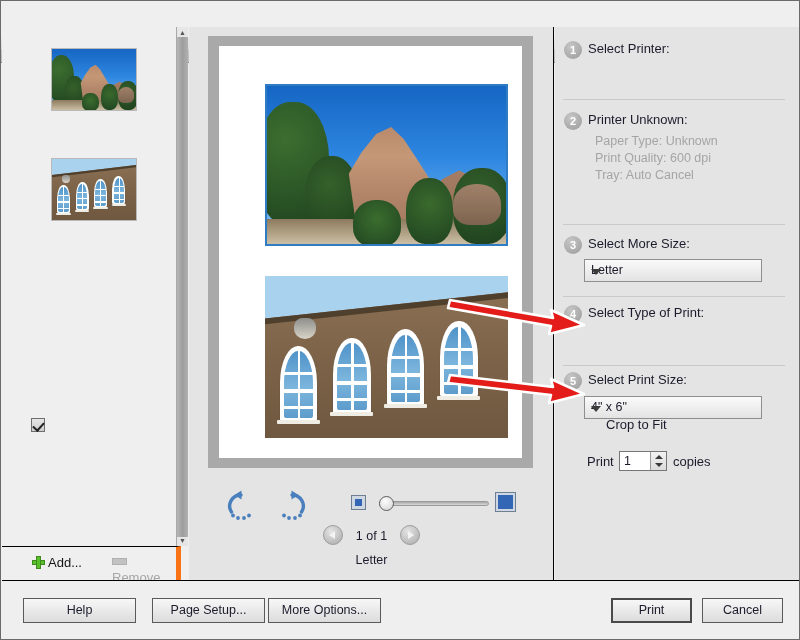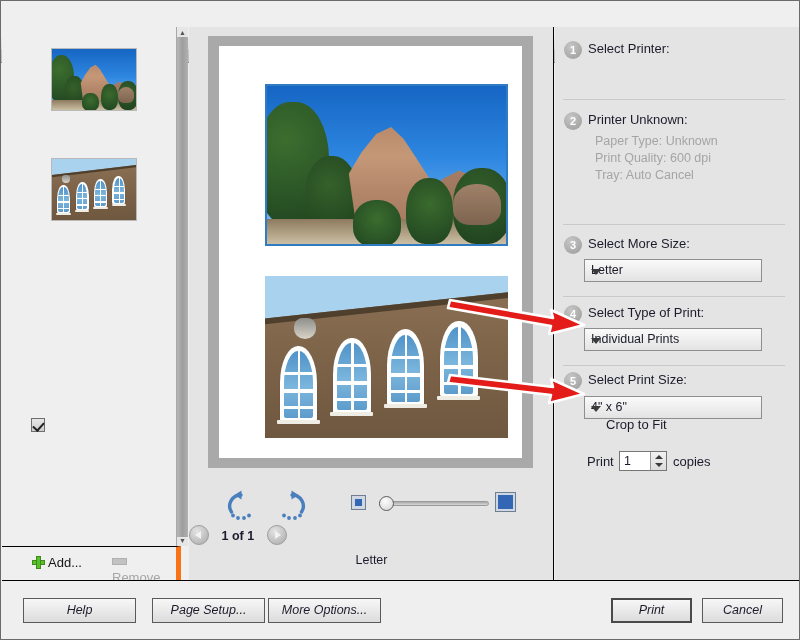--- a/index.html
+++ b/index.html
@@ -111,21 +111,21 @@
   .sliderwrap{position:absolute;left:378px;top:494px;width:110px;height:16px;cursor:pointer;}
   .sliderwrap .trk{position:absolute;left:0;top:6px;width:110px;height:5px;border-radius:3px;
     background:linear-gradient(to bottom,#a8a8a8,#d8d8d8);border:1px solid #9a9a9a;box-sizing:border-box;}
   .sliderwrap .knob{position:absolute;left:0;top:1px;width:15px;height:15px;border-radius:50%;
     background:radial-gradient(circle at 40% 32%,#fdfdfd,#d2d2d2);border:1px solid #5d5d5d;box-sizing:border-box;}
   .zoombig{position:absolute;left:494px;top:491px;width:21px;height:20px;cursor:pointer;}
   .zoombig b{position:absolute;left:0;top:0;width:21px;height:20px;box-sizing:border-box;
     border:1px solid #6f7f92;background:#cfd7e2;}
   .zoombig i{position:absolute;left:3px;top:3px;width:15px;height:14px;background:#3366b4;}
 
-  .pgnav{position:absolute;left:188px;top:524px;width:365px;height:22px;text-align:left;font-weight:bold;}
+  .pgnav{position:absolute;left:188px;top:524px;width:365px;height:22px;text-align:center;}
   .navbtn{display:inline-block;width:20px;height:20px;border-radius:50%;vertical-align:-5px;
     background:radial-gradient(circle at 38% 30%,#e4e4e4,#a9a9a9);border:1px solid #9d9d9d;
     box-sizing:border-box;position:relative;cursor:pointer;}
   .navbtn:after{content:"";position:absolute;top:5px;border-top:4px solid transparent;
     border-bottom:4px solid transparent;}
   .navbtn.prev:after{left:5px;border-right:6px solid #f3f3f3;}
   .navbtn.next:after{left:7px;border-left:6px solid #f3f3f3;}
   .pgtxt{display:inline-block;margin:0 9px;font-size:12.5px;color:#1b1b2b;}
   .paperlbl{position:absolute;left:188px;top:552px;width:365px;text-align:center;font-size:12.5px;}
 
@@ -163,21 +163,21 @@
     border-left:4px solid transparent;border-right:4px solid transparent;}
   .spin .btns u.up{top:3px;border-bottom:4px solid #3a3a3a;}
   .spin .btns u.dn{bottom:3px;border-top:4px solid #3a3a3a;}
   .cplbl2{position:absolute;left:672px;top:453px;font-size:13px;}
 
   
   .btnbar{position:absolute;left:1px;top:579px;width:797px;height:59px;
     background:#efefef;border-top:1px solid #000;box-sizing:border-box;}
   .bbtn{position:absolute;top:17px;height:25px;box-sizing:border-box;
     border:1px solid #5a5a5a;background:linear-gradient(to bottom,#f7f7f7,#dcdcdc);
-    font-size:12.5px;text-align:center;line-height:23px;cursor:pointer;font-style:italic;}
+    font-size:12.5px;text-align:center;line-height:23px;cursor:pointer;}
   .bHelp{left:21px;width:113px;}
   .bPage{left:150px;width:113px;}
   .bMore{left:266px;width:113px;}
   .bPrint{left:609px;width:81px;border:2px solid #4a4a4a;line-height:21px;}
   .bCancel{left:700px;width:81px;}
 
   
   .arrowsvg{position:absolute;left:440px;top:290px;width:150px;height:115px;
     pointer-events:none;}
 </style>
@@ -345,24 +345,20 @@
     <div class="step" style="top:209px">3</div>
     <div class="slabel" style="top:209px">Select More Size:</div>
     <div class="combo" style="top:232px">
       <span>Letter</span>
       <span class="cv"></span>
     </div>
     <div class="sep" style="top:269px"></div>
 
     <div class="step" style="top:278px">4</div>
     <div class="slabel" style="top:278px">Select Type of Print:</div>
-    <div class="combo" style="top:301px">
-      <span>Individual Prints</span>
-      <span class="cv"></span>
-    </div>
     <div class="sep" style="top:338px"></div>
 
     <div class="step" style="top:345px">5</div>
     <div class="slabel" style="top:345px">Select Print Size:</div>
     <div class="combo" style="top:369px">
       <span>4" x 6"</span>
       <span class="cv"></span>
     </div>
   </div>
 

